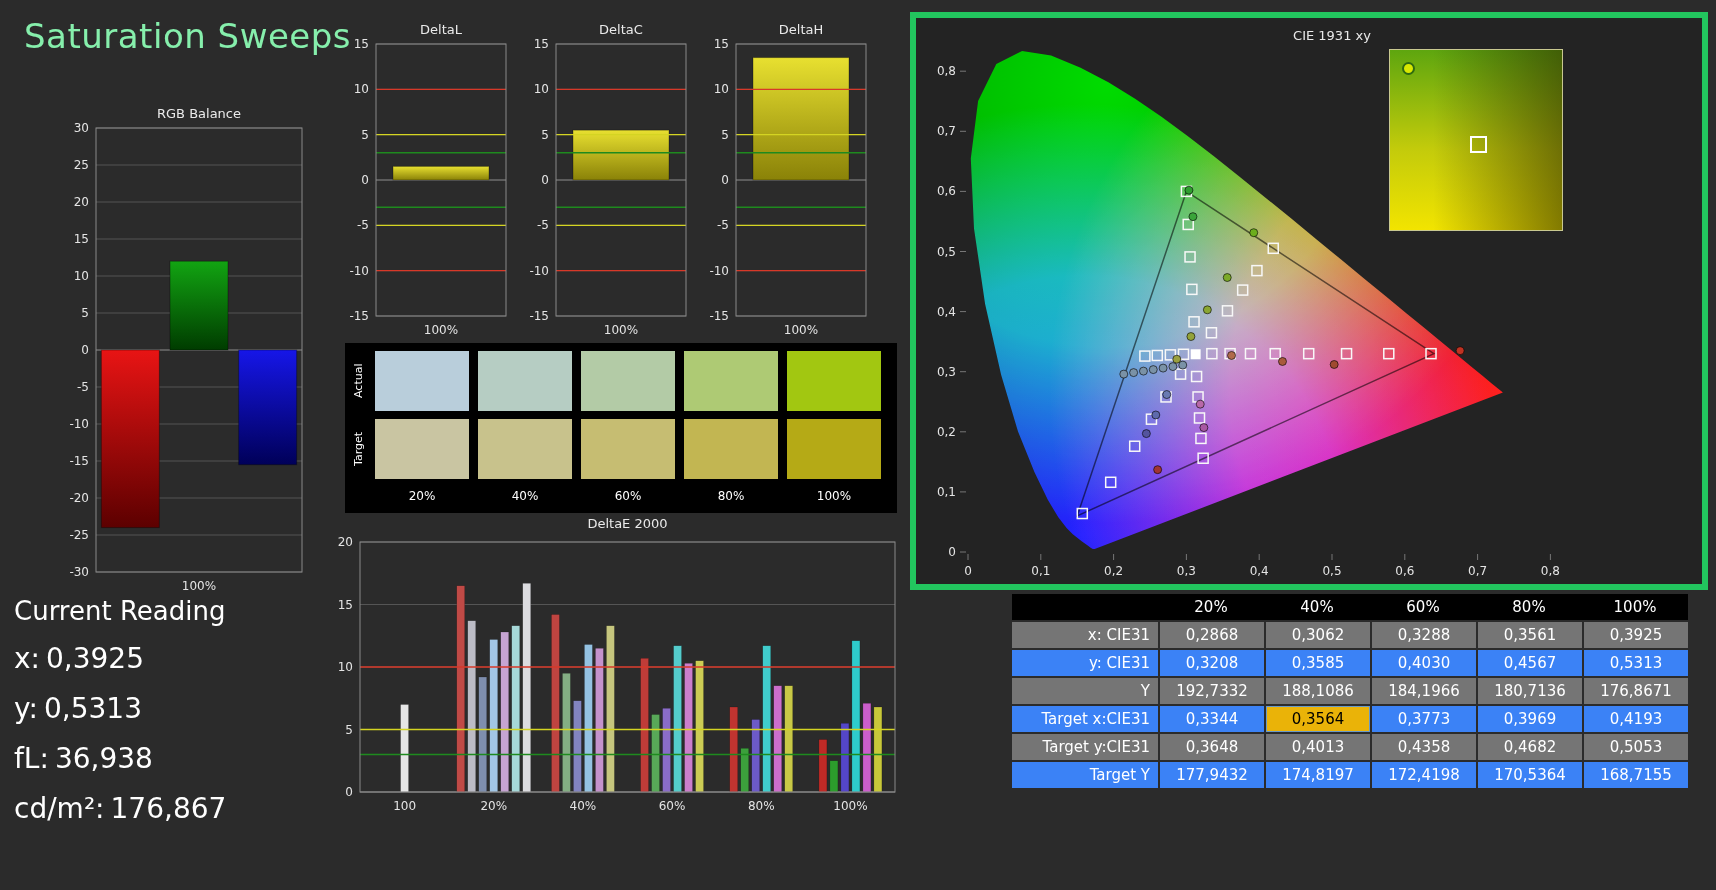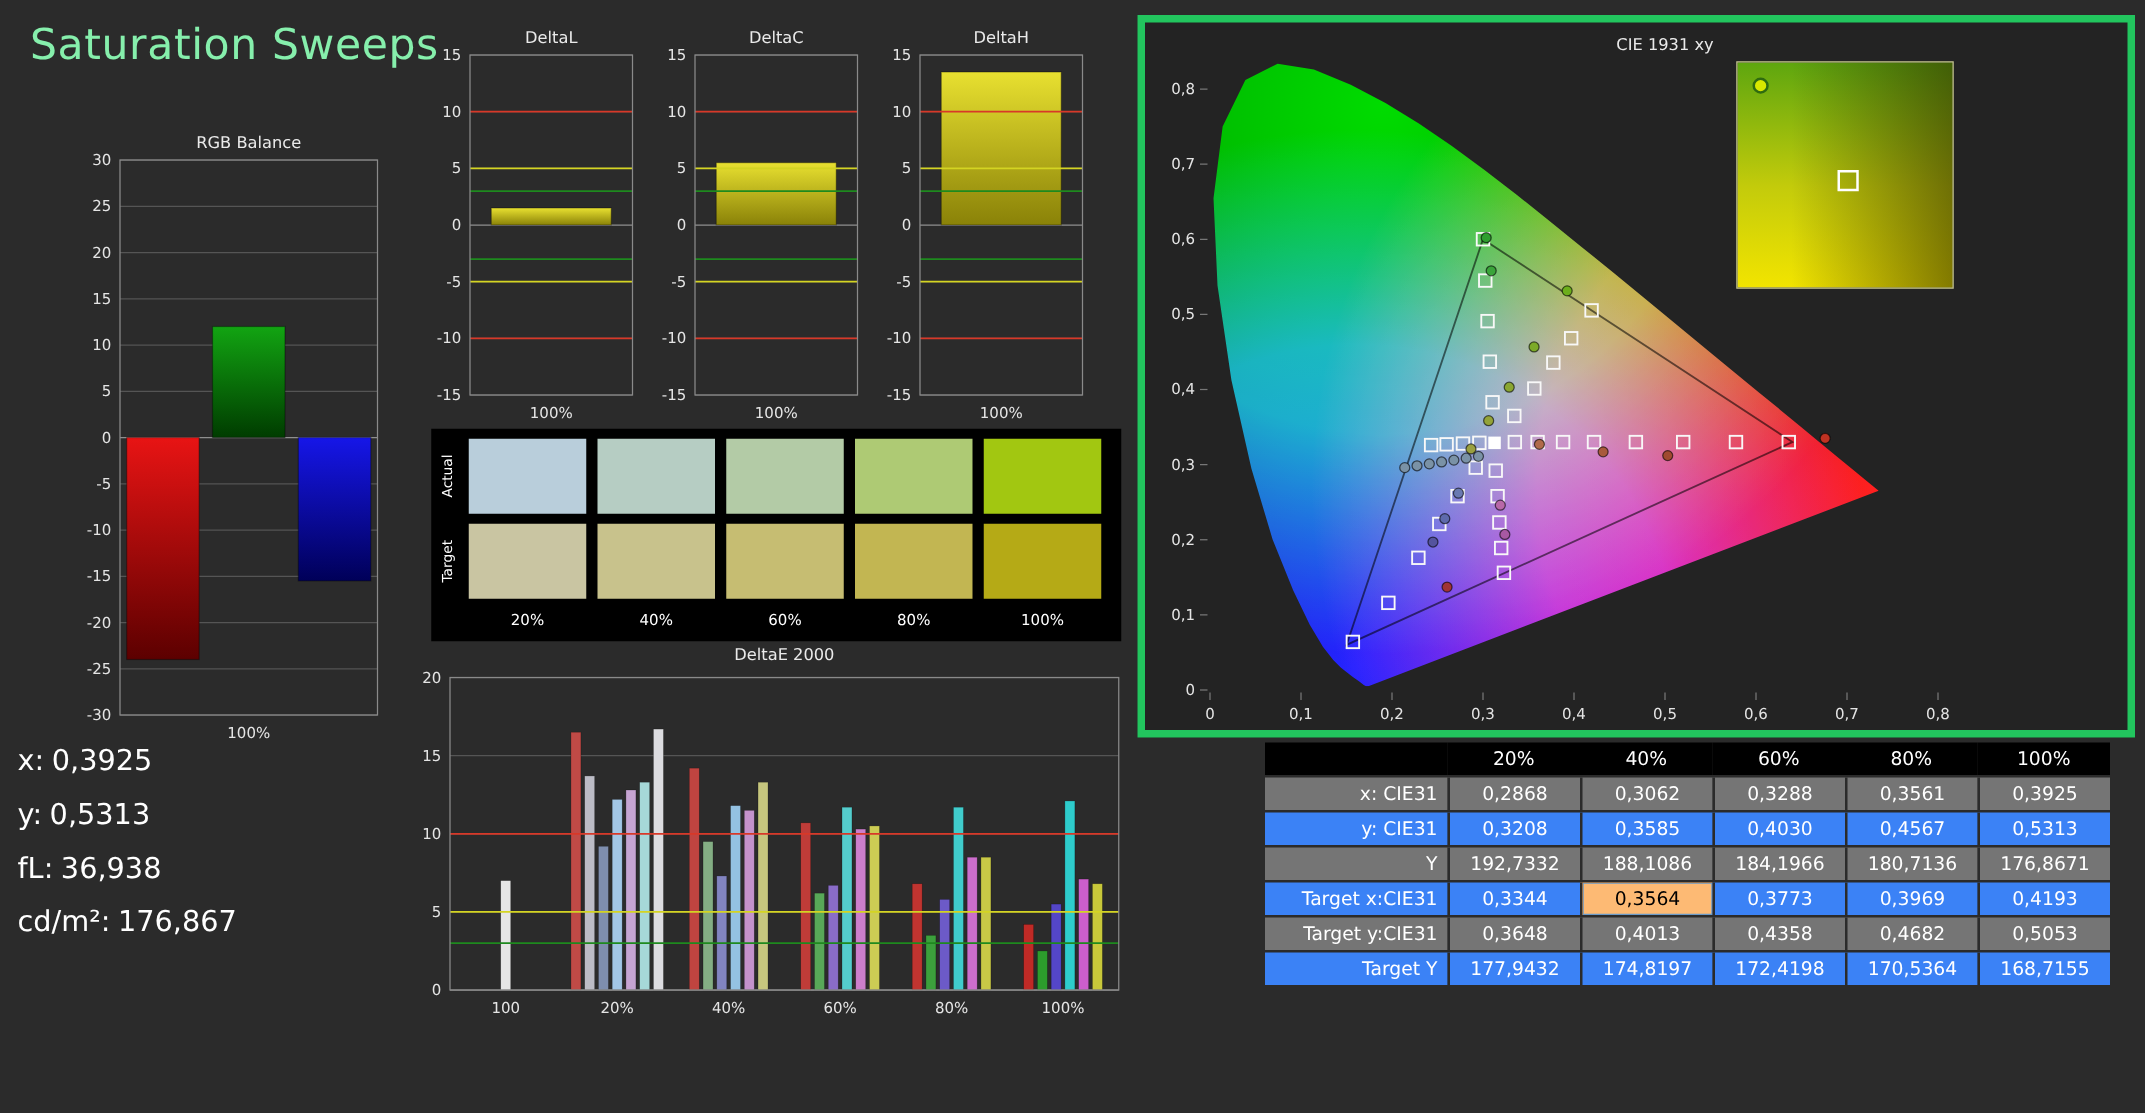--- a/index.html
+++ b/index.html
@@ -1,42 +1,42 @@
 <!DOCTYPE html>
 <html><head>
 <meta charset="utf-8">
 <style>
   html,body{margin:0;padding:0;background:#2b2b2b;}
   body{width:1716px;height:890px;position:relative;font-family:"DejaVu Sans",sans-serif;color:#fff;overflow:hidden;}
   .abs{position:absolute;}
   .page-title{position:absolute;left:24px;top:16px;font-size:34px;font-weight:400;color:#86efac;letter-spacing:.5px;}
   .current-reading{position:absolute;left:14px;top:596px;}
   .cr-heading{font-size:26px;margin-bottom:16px;}
-  .cr-line{font-size:23px;margin-bottom:17px;}
+  .cr-line{font-size:28px;margin-bottom:17px;}
   .cr-line span{margin-right:6px;}
   #swatch-panel{position:absolute;left:345px;top:343px;width:552px;height:170px;background:#000;}
   .swatch{position:absolute;width:94px;height:60px;}
   .swatch-row-label{position:absolute;left:2px;width:22px;height:60px;color:#fff;font-size:11px;display:flex;align-items:center;justify-content:center;writing-mode:vertical-rl;transform:rotate(180deg);}
   .swatch-col-label{position:absolute;top:146px;width:94px;text-align:center;font-size:12px;color:#fff;}
   #cie-panel{position:absolute;left:910px;top:12px;width:798px;height:578px;background:#232323;border:6px solid #22c55e;box-sizing:border-box;padding-left:16px;}
   #cie-inset{position:absolute;left:473px;top:31px;width:174px;height:182px;border:1px solid #c8c890;box-sizing:border-box;
     background-image:linear-gradient(to right, rgba(40,36,0,0) 25%, rgba(40,36,0,0.55) 100%),
                      linear-gradient(to bottom,#5ea60f,#c3cb0b 55%,#f2e400);}
   .inset-dot{position:absolute;left:12px;top:12px;width:9px;height:9px;border-radius:50%;background:#d8e800;border:2px solid #2f6b10;}
   .inset-square{position:absolute;left:80px;top:86px;width:13px;height:13px;border:2px solid #fff;}
   #table-wrap{position:absolute;left:1012px;top:592px;width:676px;}
   #table-wrap table{border-collapse:separate;border-spacing:0 2px;width:100%;font-size:15px;}
   #table-wrap th{background:#000;color:#fff;font-weight:normal;padding:4px 8px;text-align:center;height:18px;}
   #table-wrap th.corner{width:130px;}
   #table-wrap td{padding:4px 8px;color:#fff;height:18px;text-align:center;}
   #table-wrap tr.r0 td{background:#757575;}
   #table-wrap tr.r1 td{background:#3b82f6;}
   #table-wrap td.label{text-align:right;}
   #table-wrap td.val{border-left:2px solid #2b2b2b;}
-  #table-wrap td.val.hl{background:#fdba74;color:#000;box-shadow:inset 0 0 0 1px #6a9ac8;}
+  #table-wrap td.val.hl{background:#eab308;color:#000;box-shadow:inset 0 0 0 1px #6a9ac8;}
 </style>
 </head>
 <body>
 
 <div class="app">
   <div class="page-title">Saturation Sweeps</div>
 
   <svg id="rgb-svg" class="abs" style="left:40px;top:104px" width="270" height="494">
       <text x="159" y="14" fill="#eaeaea" font-size="13" text-anchor="middle" font-family="&quot;DejaVu Sans&quot;,sans-serif">RGB Balance</text>
       <line x1="56" x2="262" y1="468" y2="468" stroke="#555" stroke-width="1"></line>
@@ -80,20 +80,21 @@
         </linearGradient>
       </defs>
       <rect x="61.333333333333336" y="246" width="58" height="177.60000000000002" fill="url(#grd0)" stroke="rgba(0,0,0,0.35)"></rect>
       <rect x="130" y="157.2" width="58" height="88.80000000000001" fill="url(#grd1)" stroke="rgba(0,0,0,0.35)"></rect>
       <rect x="198.66666666666669" y="246" width="58" height="114.69999999999999" fill="url(#grd2)" stroke="rgba(0,0,0,0.35)"></rect>
       <rect x="56" y="24" width="206" height="444" fill="none" stroke="#8a8a8a"></rect>
       <text x="159" y="486" fill="#e4e4e4" font-size="12" text-anchor="middle" font-family="&quot;DejaVu Sans&quot;,sans-serif">100%</text>
     </svg>
 
   <div class="current-reading">
+    <div class="cr-heading">Current Reading</div>
     <div class="cr-line"><span>x:</span><span>0,3925</span></div>
     <div class="cr-line"><span>y:</span><span>0,5313</span></div>
     <div class="cr-line"><span>fL:</span><span>36,938</span></div>
     <div class="cr-line"><span>cd/m²:</span><span>176,867</span></div>
   </div>
 
   <svg id="dl-svg" class="abs" style="left:340px;top:16px" width="182" height="326">
       <text x="101" y="18" fill="#eaeaea" font-size="13" text-anchor="middle" font-family="&quot;DejaVu Sans&quot;,sans-serif">DeltaL</text>
       <line x1="36" x2="166" y1="300" y2="300" stroke="#555" stroke-width="1"></line>
       <text x="29" y="304" fill="#e4e4e4" font-size="12" text-anchor="end" font-family="&quot;DejaVu Sans&quot;,sans-serif">-15</text>

